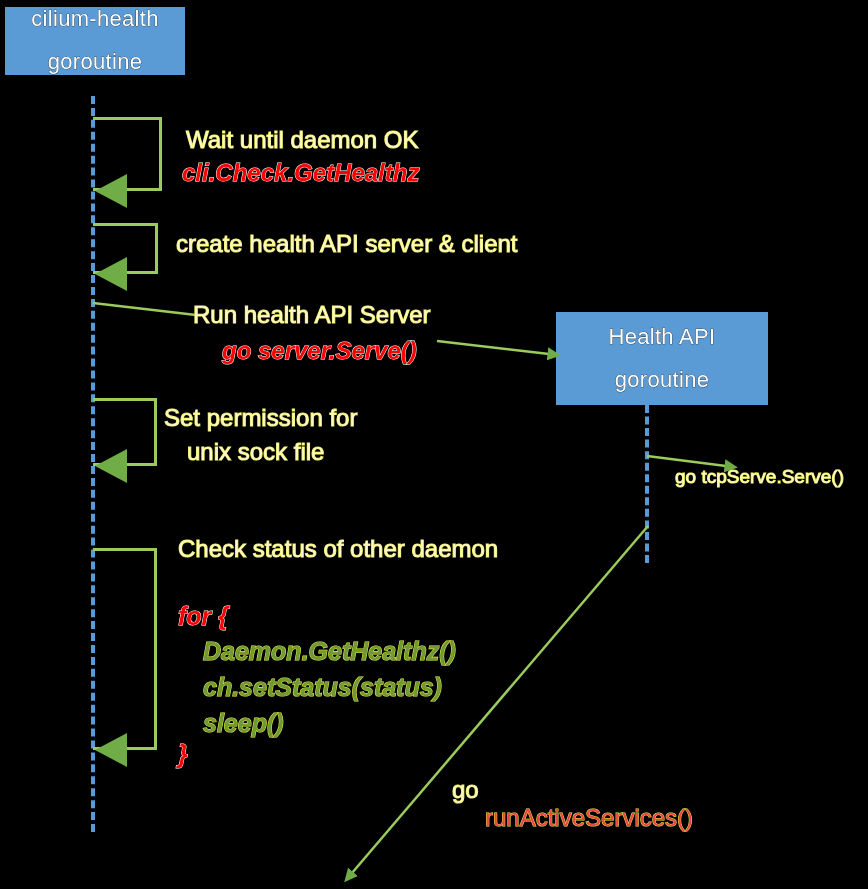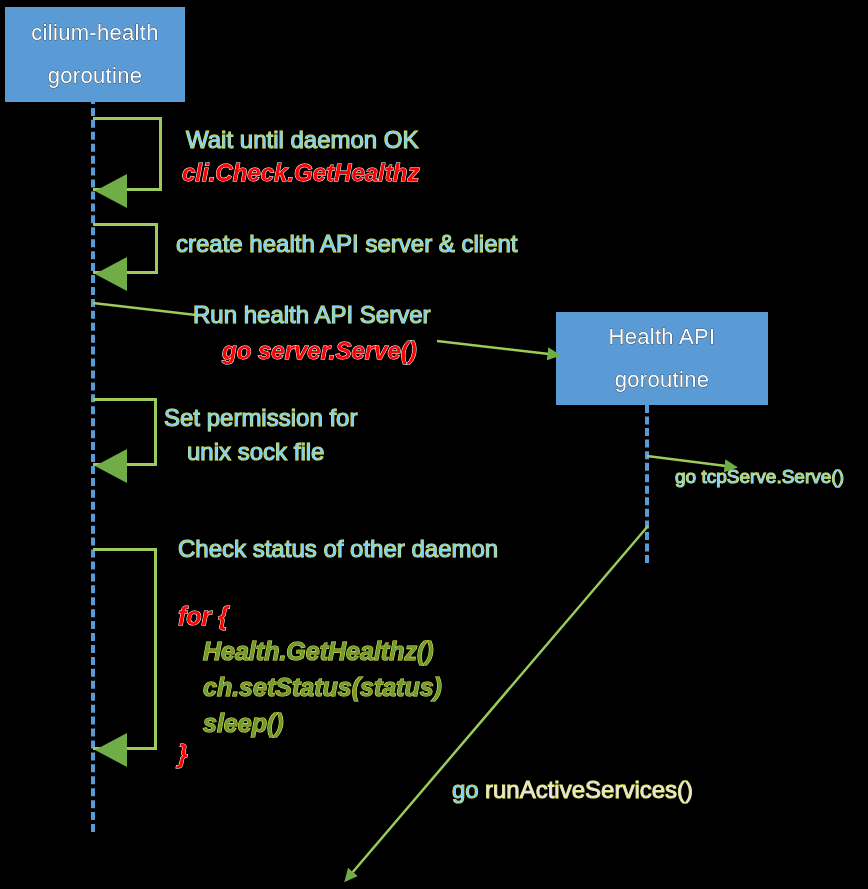--- a/index.html
+++ b/index.html
@@ -27,21 +27,21 @@
     color: #FFFFFF;
     font-size: 22px;
     line-height: 1.95;
     letter-spacing: 0.3px;
     text-align: center;
     -webkit-text-stroke: 0.6px #1a1a1a;
     paint-order: stroke fill;
   }
   .actor-box .ln { display: block; white-space: nowrap; }
 
-  #actor-cilium { left: 5px;   top: 7px;   width: 180px; height: 95px; }
+  #actor-cilium { left: 5px;   top: 7px;   width: 180px; height: 68px; }
   #actor-health { left: 556px; top: 312px; width: 212px; height: 93px; }
 
   
   .lifeline {
     position: absolute;
     width: 0;
     border-left: 4px dashed #5B9BD5;
   }
   #lifeline-cilium { left: 91px;  top: 96px;  height: 736px; }
   #lifeline-health { left: 645px; top: 405px; height: 158px; }
@@ -79,35 +79,36 @@
     pointer-events: none;
   }
 
   
   .lbl {
     position: absolute;
     white-space: pre;
     line-height: 1.28;
   }
   .green {
-    color: #7dd3fc;
+    color: #fef9c3;
     -webkit-text-stroke: 1.1px #E8E84A;
     paint-order: stroke fill;
   }
   .red {
     color: #FF0000;
     -webkit-text-stroke: 1.0px #FFFFFF;
     paint-order: stroke fill;
     font-style: italic;
     font-weight: bold;
   }
   .red-plain {
-    color: #e5e5e5;
+    color: #ef4444;
     -webkit-text-stroke: 1.0px #E8E84A;
     paint-order: stroke fill;
+    margin-top: 28px;
   }
   .green-ital {
     color: #6E9B32;
     -webkit-text-stroke: 1.1px #E8E84A;
     paint-order: stroke fill;
     font-style: italic;
     font-weight: bold;
   }
 
   #lbl-wait        { left: 186px; top: 125px; font-size: 24px; }
@@ -184,21 +185,21 @@
   <div class="lbl green" id="lbl-setperm">Set permission for</div>
 
   <div class="lbl green" id="lbl-setperm2">unix sock file</div>
 
   <div class="lbl green" id="lbl-tcpserve">go tcpServe.Serve()</div>
 
   <div class="lbl green" id="lbl-check">Check status of other daemon</div>
 
   <div class="lbl red" id="lbl-for-open">for {</div>
 
-  <div class="lbl green-ital" id="lbl-for-l1">Health.GetHealthz()</div>
+  <div class="lbl green-ital" id="lbl-for-l1">Daemon.GetHealthz()</div>
 
   <div class="lbl green-ital" id="lbl-for-l2">ch.setStatus(status)</div>
 
   <div class="lbl green-ital" id="lbl-for-l3">sleep()</div>
 
   <div class="lbl red" id="lbl-for-close">}</div>
 
   <div class="lbl green" id="lbl-runactive-go">go</div>
 
   <div class="lbl red-plain" id="lbl-runactive">runActiveServices()</div>

